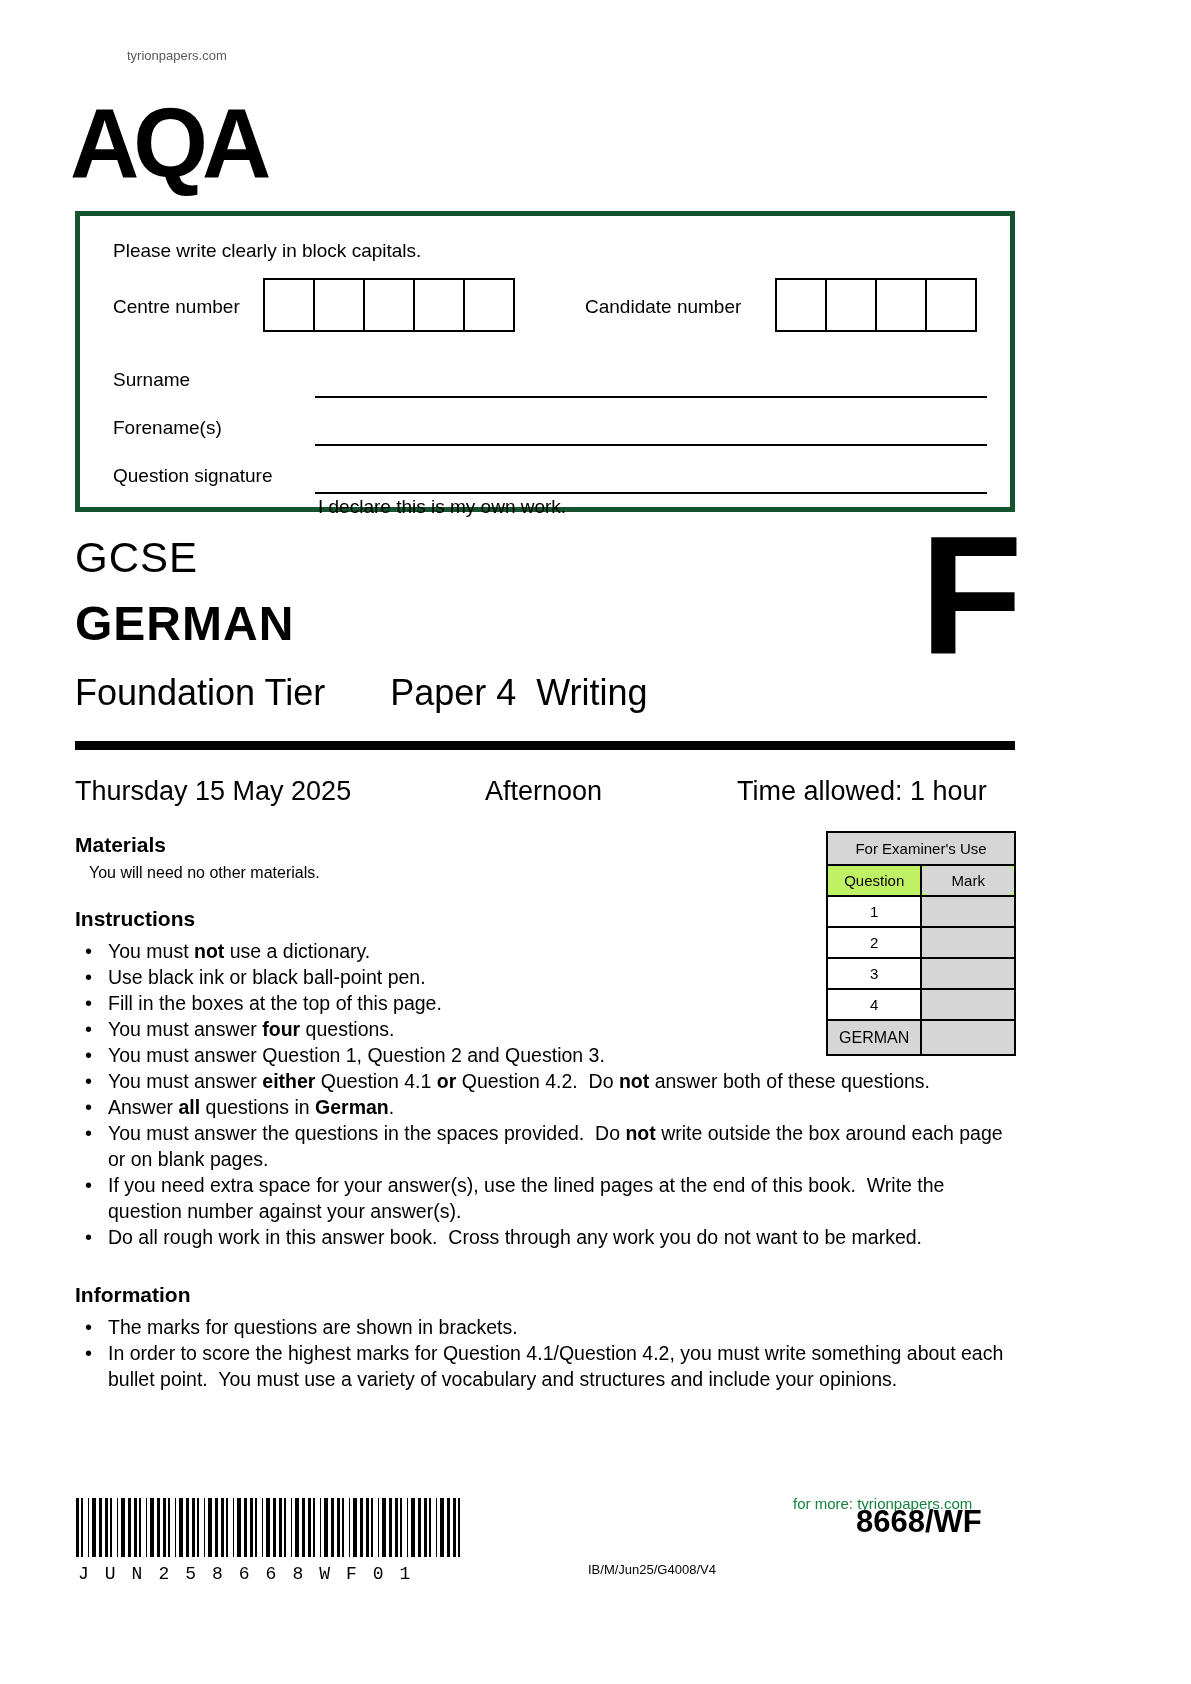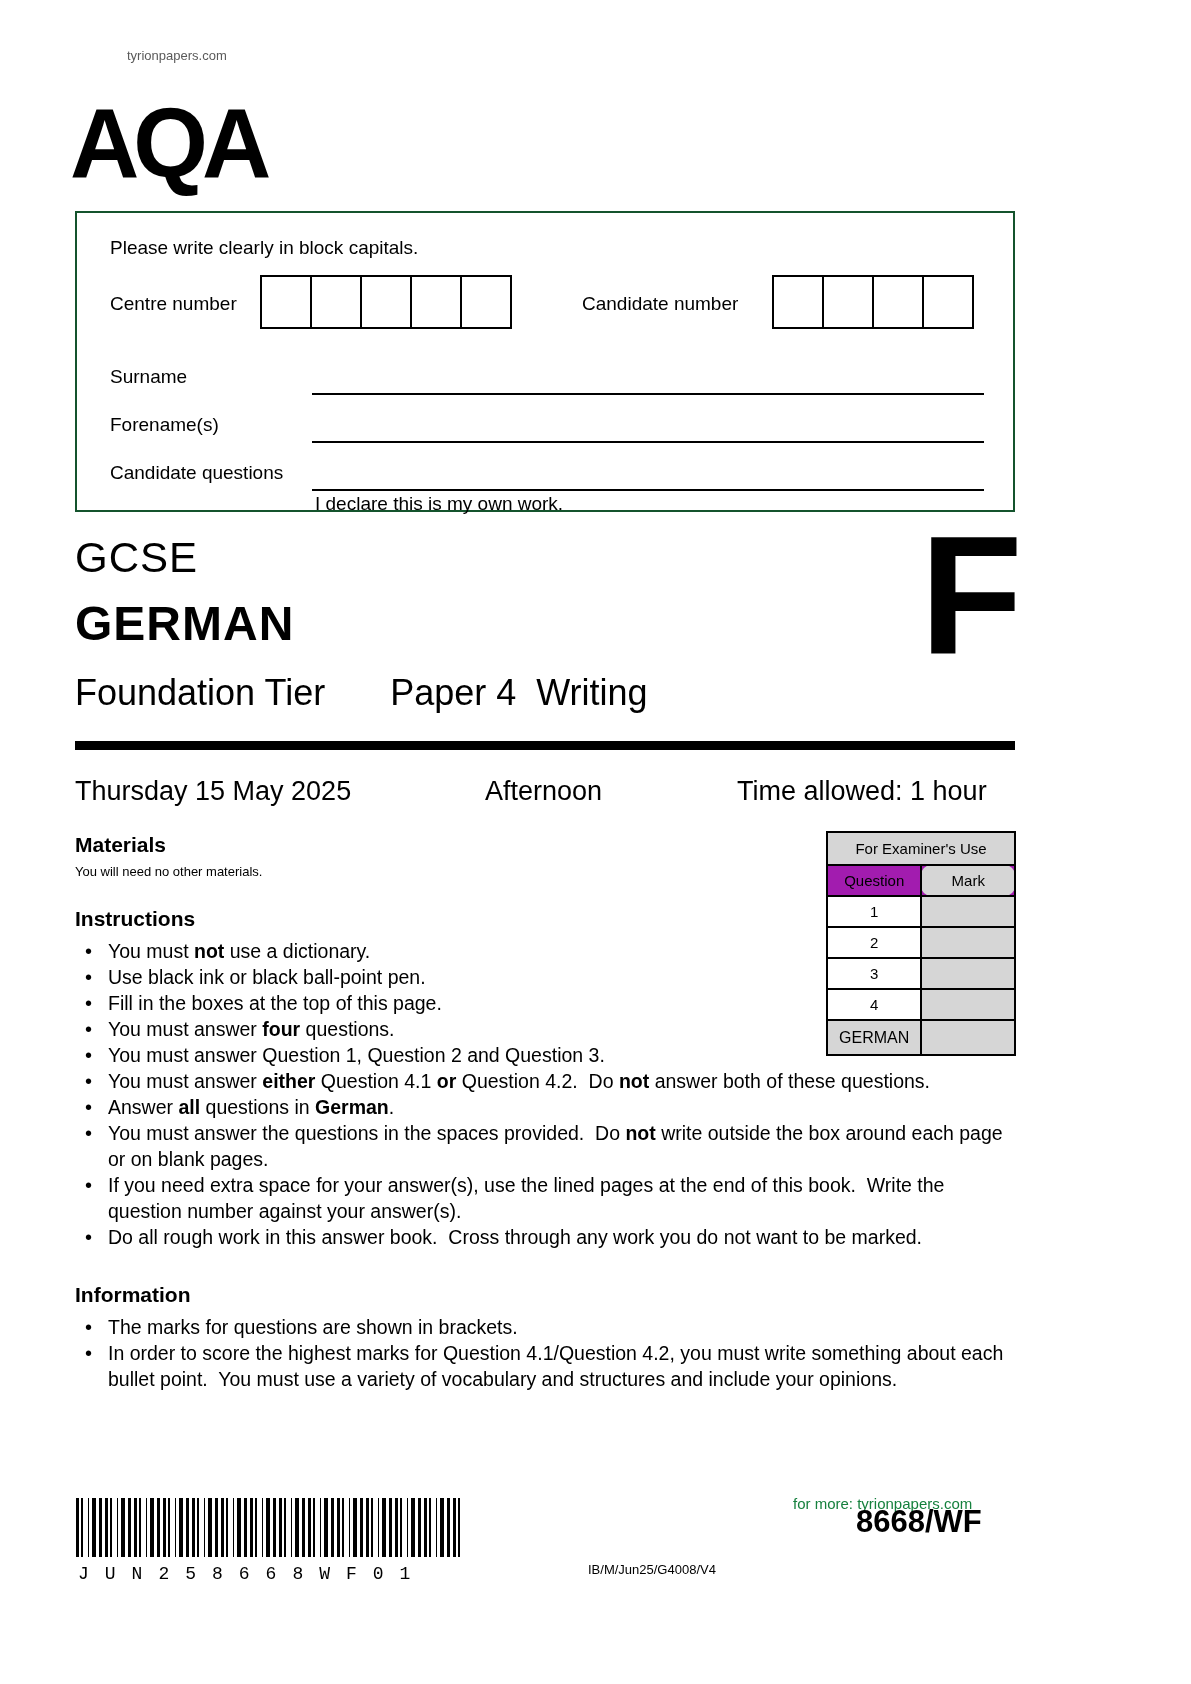--- a/index.html
+++ b/index.html
@@ -20,21 +20,21 @@
   .aqa-logo {
     left:70px; top:88px;
     font-size:96px; font-weight:900; letter-spacing:-6px;
     font-family:"Liberation Sans", sans-serif;
     transform:scaleY(1.02);
   }
 
   
   .cand-box {
     left:75px; top:211px; width:940px; height:301px;
-    border:2px solid #14532d;
+    border:5px solid #14532d;
   }
   .cand-box .inner { position:absolute; font-size:19px; }
   .cells { display:flex; position:absolute; }
   .cell { width:52px; height:54px; border:2px solid #000; background:#fff; }
   .cell + .cell { margin-left:-2px; }
   .writeline { position:absolute; border-bottom:2px solid #000; }
 
   
   .gcse { left:75px; top:534px; font-size:42px; font-weight:400; letter-spacing:1px; }
   .subject { left:75px; top:596px; font-size:48px; font-weight:700; letter-spacing:1px; }
@@ -43,26 +43,26 @@
   .prewrap { white-space:pre-wrap; }
 
   .rule { left:75px; top:741px; width:940px; height:9px; background:#000; }
 
   .session-date { left:75px; top:776px; font-size:27px; }
   .session-time { left:485px; top:776px; font-size:27px; }
   .session-allowed { left:737px; top:776px; font-size:27px; }
 
   .sec-heading { font-size:21px; font-weight:700; margin-bottom:7px; }
   .materials { left:75px; top:833px; width:700px; }
-  .materials .mat-text { font-size:13px; }
+  .materials .mat-text { font-size:16px;margin-left:14px; }
 
   
   .examiner-table {
     position:absolute; left:826px; top:831px; width:190px;
-    border-collapse:collapse; font-size:15px; background:#a21caf;
+    border-collapse:collapse; font-size:15px; background:#bef264;
   }
   .examiner-table th, .examiner-table td {
     border:2px solid #000; text-align:center; font-weight:400;
   }
   .et-title { height:33px; background:#d6d6d6; font-size:15px; font-weight:400; }
   .et-h { height:31px; width:95px; }
   .et-h.mark { background:#d6d6d6;border-radius:10px; }
   .qcell { height:31px; background:#fff; }
   .mcell { background:#d6d6d6; }
   .et-total { height:35px; background:#d6d6d6; font-weight:700; font-size:16px; }
@@ -129,21 +129,21 @@
         <div class="cell"></div>
         <div class="cell"></div>
       </div>
 
     <div class="inner" style="left:33px; top:153px;">Surname</div>
     <div class="writeline" style="left:235px; top:150px; width:672px; height:32px;"></div>
 
     <div class="inner" style="left:33px; top:201px;">Forename(s)</div>
     <div class="writeline" style="left:235px; top:198px; width:672px; height:32px;"></div>
 
-    <div class="inner" style="left:33px; top:249px;">Candidate questions</div>
+    <div class="inner" style="left:33px; top:249px;">Question signature</div>
     <div class="writeline" style="left:235px; top:246px; width:672px; height:32px;"></div>
 
     <div class="inner" style="left:238px; top:280px;">I declare this is my own work.</div>
   </div>
 
   <div class="abs gcse">GCSE</div>
   <div class="abs subject">GERMAN</div>
   <div class="abs tier-letter">F</div>
   <div class="abs tier-row">
     <span>Foundation Tier</span>

